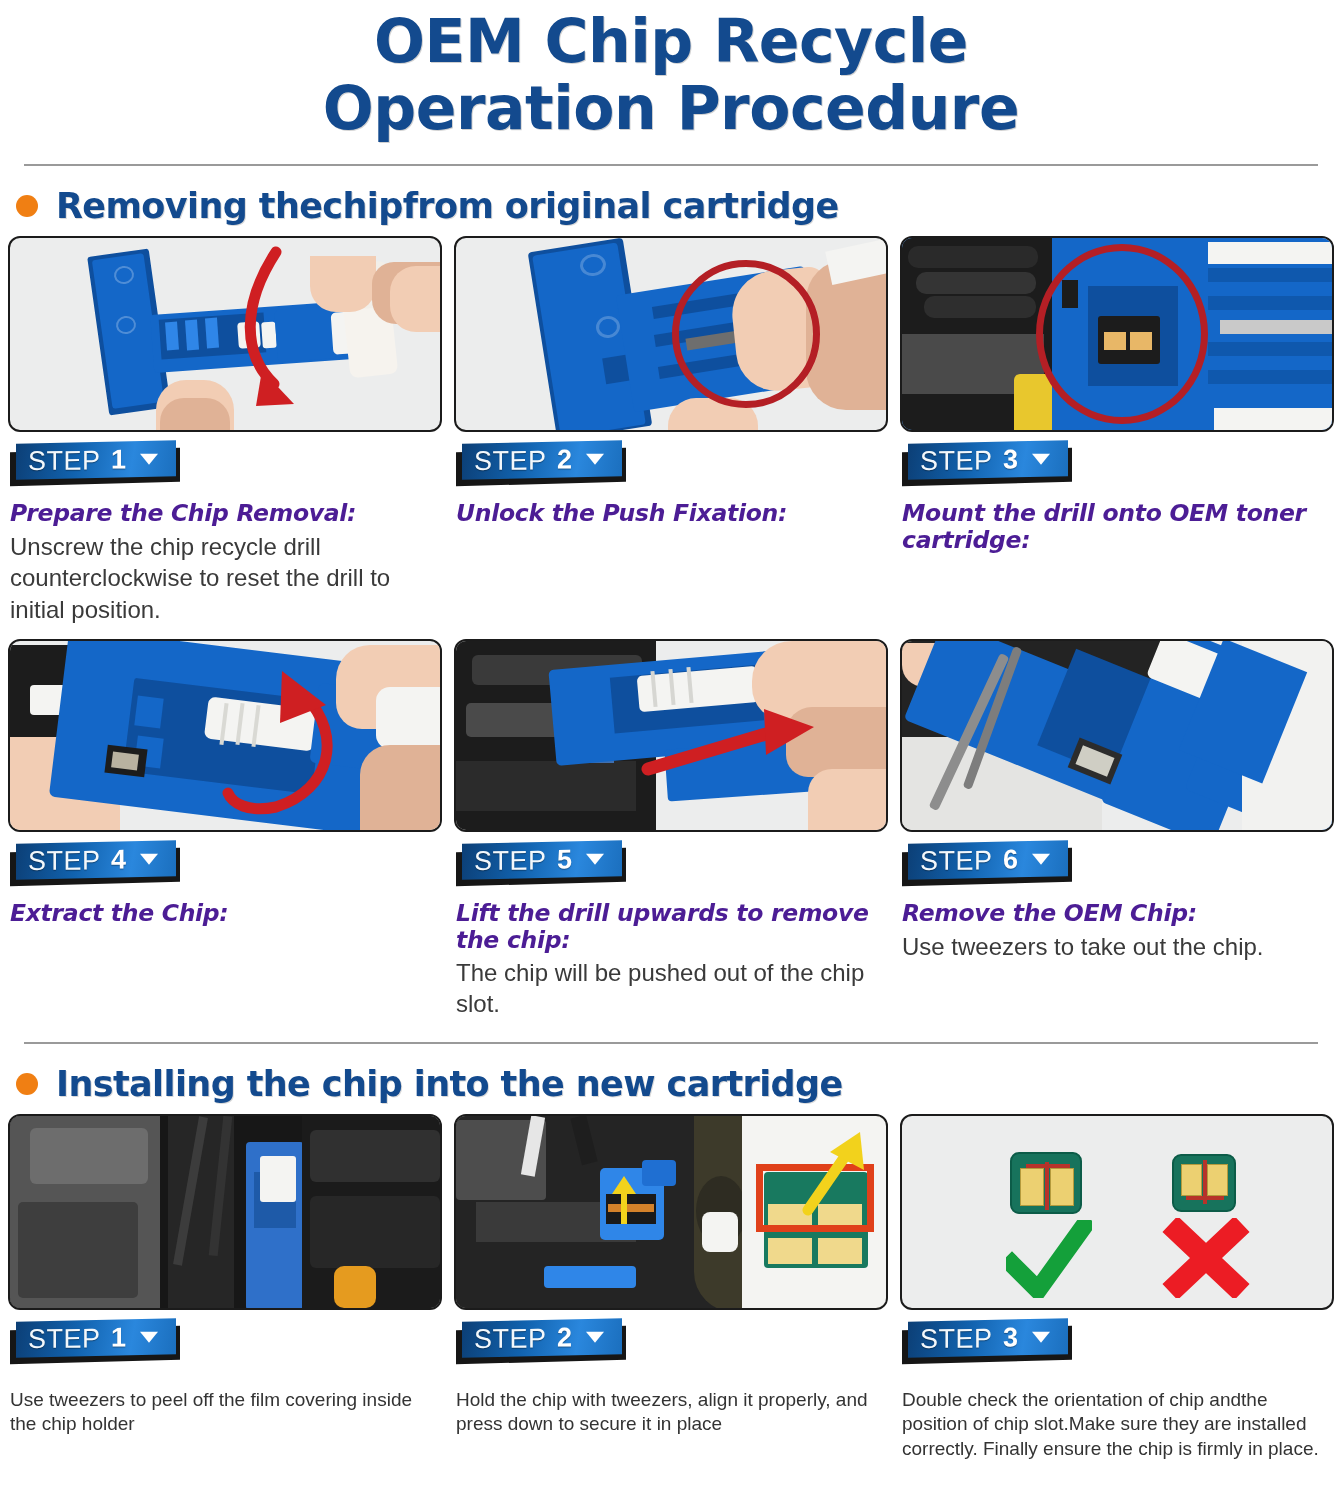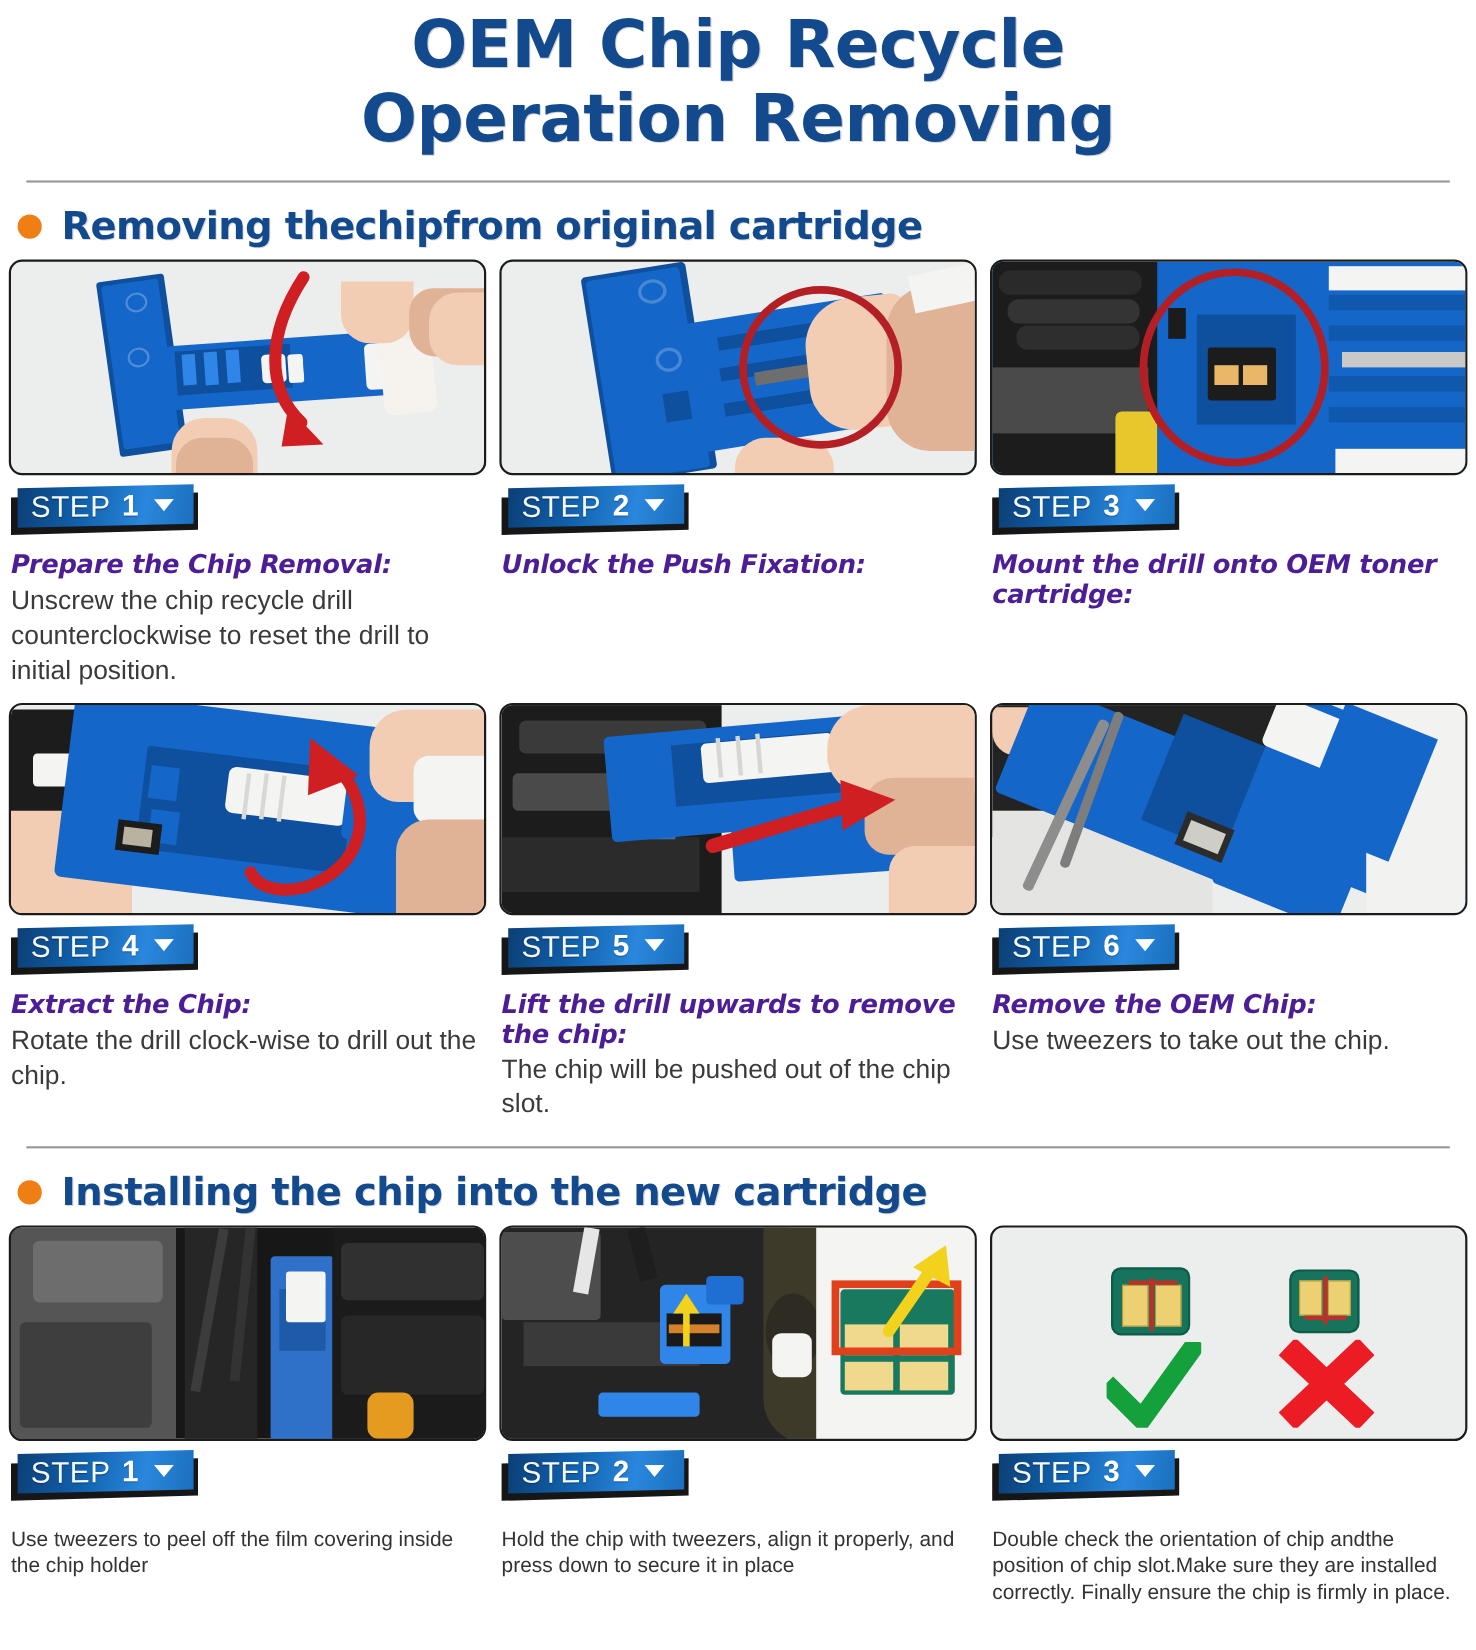--- a/index.html
+++ b/index.html
@@ -174,21 +174,21 @@
   }
   .chip-bar { position: absolute; background: #b7332a; }
 </style>
 </head>
 <body>
 
 <div class="page">
 
   <div class="title-block">
     <div class="title-line">OEM Chip Recycle</div>
-    <div class="title-line">Operation Removing</div>
+    <div class="title-line">Operation Procedure</div>
   </div>
 
   <div class="rule"></div>
 
   <div class="section-head">
     <span class="bullet-dot"></span>
     <span class="section-title">Removing thechipfrom original cartridge</span>
   </div>
 
   <div class="grid">
@@ -348,21 +348,20 @@
       </div>
       <div class="badge-wrap">
         <div class="badge-shadow"></div>
         <div class="badge">
           <span class="lbl">STEP</span>
           <span class="num">4</span>
           <span class="caret"></span>
         </div>
       </div>
       <div class="step-title">Extract the Chip:</div>
-      <div class="step-body">Rotate the drill clock-wise to drill out the chip.</div>
     </div>
 
     <div class="cell">
       <div class="photo small">
         <div class="ph-inner">
           <div class="shape blk" style="left:0;top:0;width:200px;height:193px;"></div>
           <div class="shape" style="left:16px;top:14px;width:170px;height:30px;background:#3a3a3a;border-radius:6px;"></div>
           <div class="shape" style="left:10px;top:62px;width:150px;height:34px;background:#4a4a4a;border-radius:5px;"></div>
           <div class="shape" style="left:0;top:120px;width:180px;height:50px;background:#2b2b2b;"></div>
           <div class="shape" style="left:110px;top:96px;width:48px;height:26px;background:#3f6fb0;"></div>

